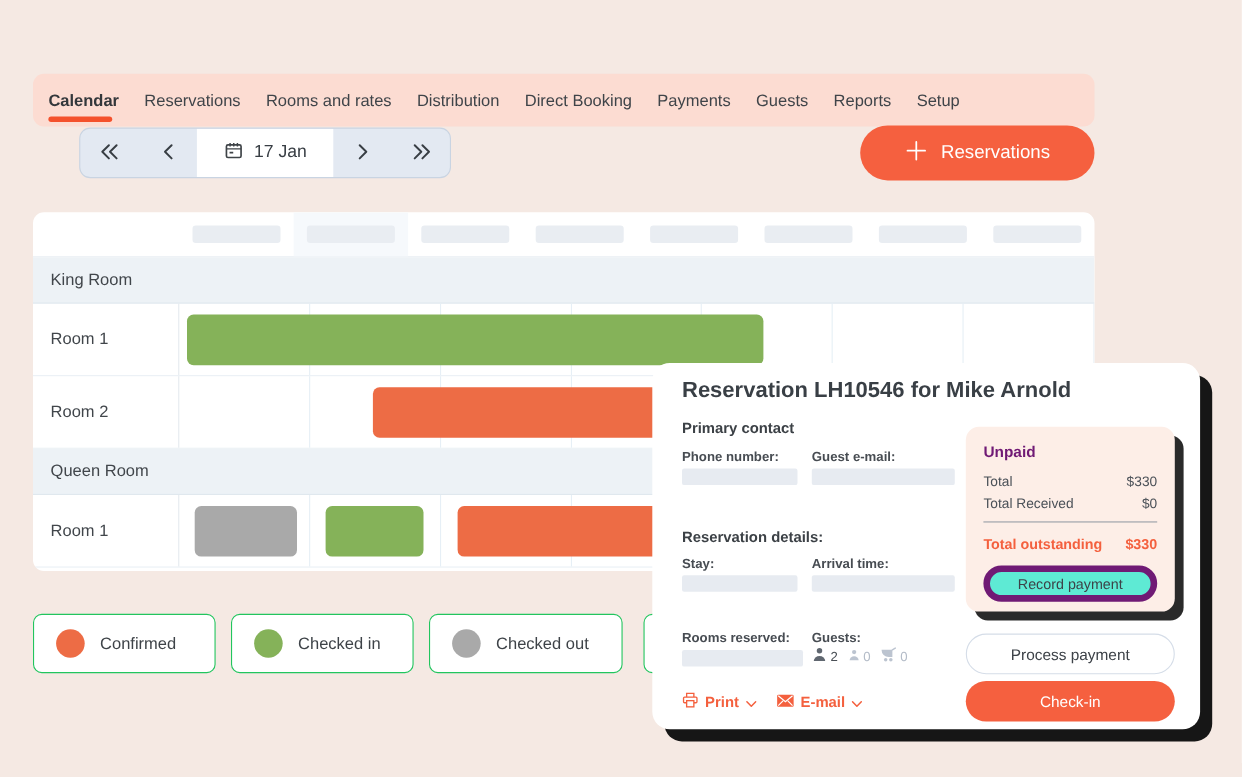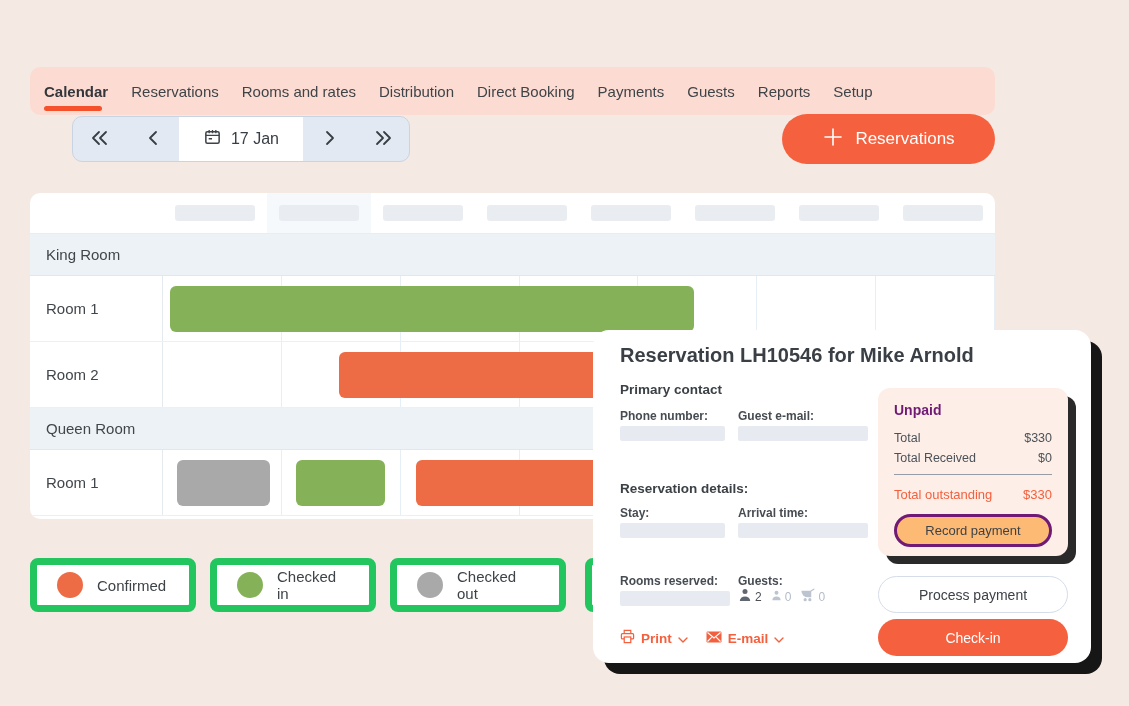--- a/index.html
+++ b/index.html
@@ -36,21 +36,21 @@
              padding-left:16px;font-size:15px;color:#41464b;}
   .grid-row.room{border-bottom:1px solid #eaf0f5;}
   .row-label{width:133px;flex:none;box-sizing:border-box;border-right:1px solid #e5eaef;display:flex;
              align-items:center;padding-left:16px;font-size:15px;color:#41464b;}
   .row-body{position:relative;flex:1;display:flex;}
   .cell{flex:1;border-right:1px solid #e6eff6;}
   .cell:last-child{border-right:none;}
   .res-bar{position:absolute;top:10px;height:46px;border-radius:6px;}
 
   
-  .legend-card{position:absolute;top:558px;height:54px;background:#fff;border:7px solid #22c55e;
+  .legend-card{position:absolute;top:558px;height:54px;background:#fff;border:1px solid #22c55e;
                border-radius:8px;display:flex;align-items:center;gap:14px;padding:0 20px;
                box-sizing:border-box;z-index:2;}
   .dot{width:26px;height:26px;border-radius:50%;flex:none;}
   .legend-label{font-size:15px;color:#3e4348;}
 
   
   .modal{position:absolute;left:593px;top:330px;width:498px;height:333px;background:#fff;
          border-radius:16px;box-shadow:11px 11px 0 #161616;z-index:10;}
   .modal-title{position:absolute;left:27px;top:14px;margin:0;font-size:20px;font-weight:700;color:#393f45;}
   .m-heading{position:absolute;font-size:13.5px;font-weight:700;color:#3c4146;}
@@ -62,22 +62,22 @@
   .guest-icons{position:absolute;left:145px;top:258px;display:flex;align-items:center;gap:9px;}
   .g-item{display:flex;align-items:center;gap:3px;font-size:12px;}
   .g-dark{color:#606770;} .g-dark .g-num{color:#4a5056;}
   .g-light{color:#bcc4d0;} .g-light .g-num{color:#b4bcc8;}
 
   .pay-panel{position:absolute;left:285px;top:58px;width:190px;height:168px;box-sizing:border-box;
              background:#fdeee7;border-radius:12px;box-shadow:8px 8px 0 #2a2a2a;padding:14px 16px 12px;}
   .pay-status{font-size:14px;font-weight:600;color:#701a75;margin-bottom:13px;}
   .pay-row{display:flex;justify-content:space-between;font-size:12.5px;color:#4b5158;margin-bottom:6px;}
   .pay-divider{border:none;border-top:1px solid #979da6;margin:9px 0 12px;}
-  .pay-out{display:flex;justify-content:space-between;font-size:13px;font-weight:400;color:#f4603e;margin-bottom:12px;}
-  .record-btn{width:100%;height:33px;border-radius:17px;background:#fdba74;border:3px solid #701a75;
+  .pay-out{display:flex;justify-content:space-between;font-size:13px;font-weight:700;color:#f4603e;margin-bottom:12px;}
+  .record-btn{width:100%;height:33px;border-radius:17px;background:#5eead4;border:6px solid #701a75;
               font-size:13px;color:#3d4248;cursor:pointer;font-family:inherit;}
   .pill{position:absolute;left:285px;width:190px;height:37px;border-radius:19px;font-size:14px;
         display:flex;align-items:center;justify-content:center;box-sizing:border-box;cursor:pointer;
         font-family:inherit;}
   .process-btn{top:246px;background:#fff;border:1px solid #d5dde8;color:#3d4248;}
   .checkin-btn{top:289px;background:#f5603f;border:none;color:#fff;}
 </style>
 </head>
 <body>
 

